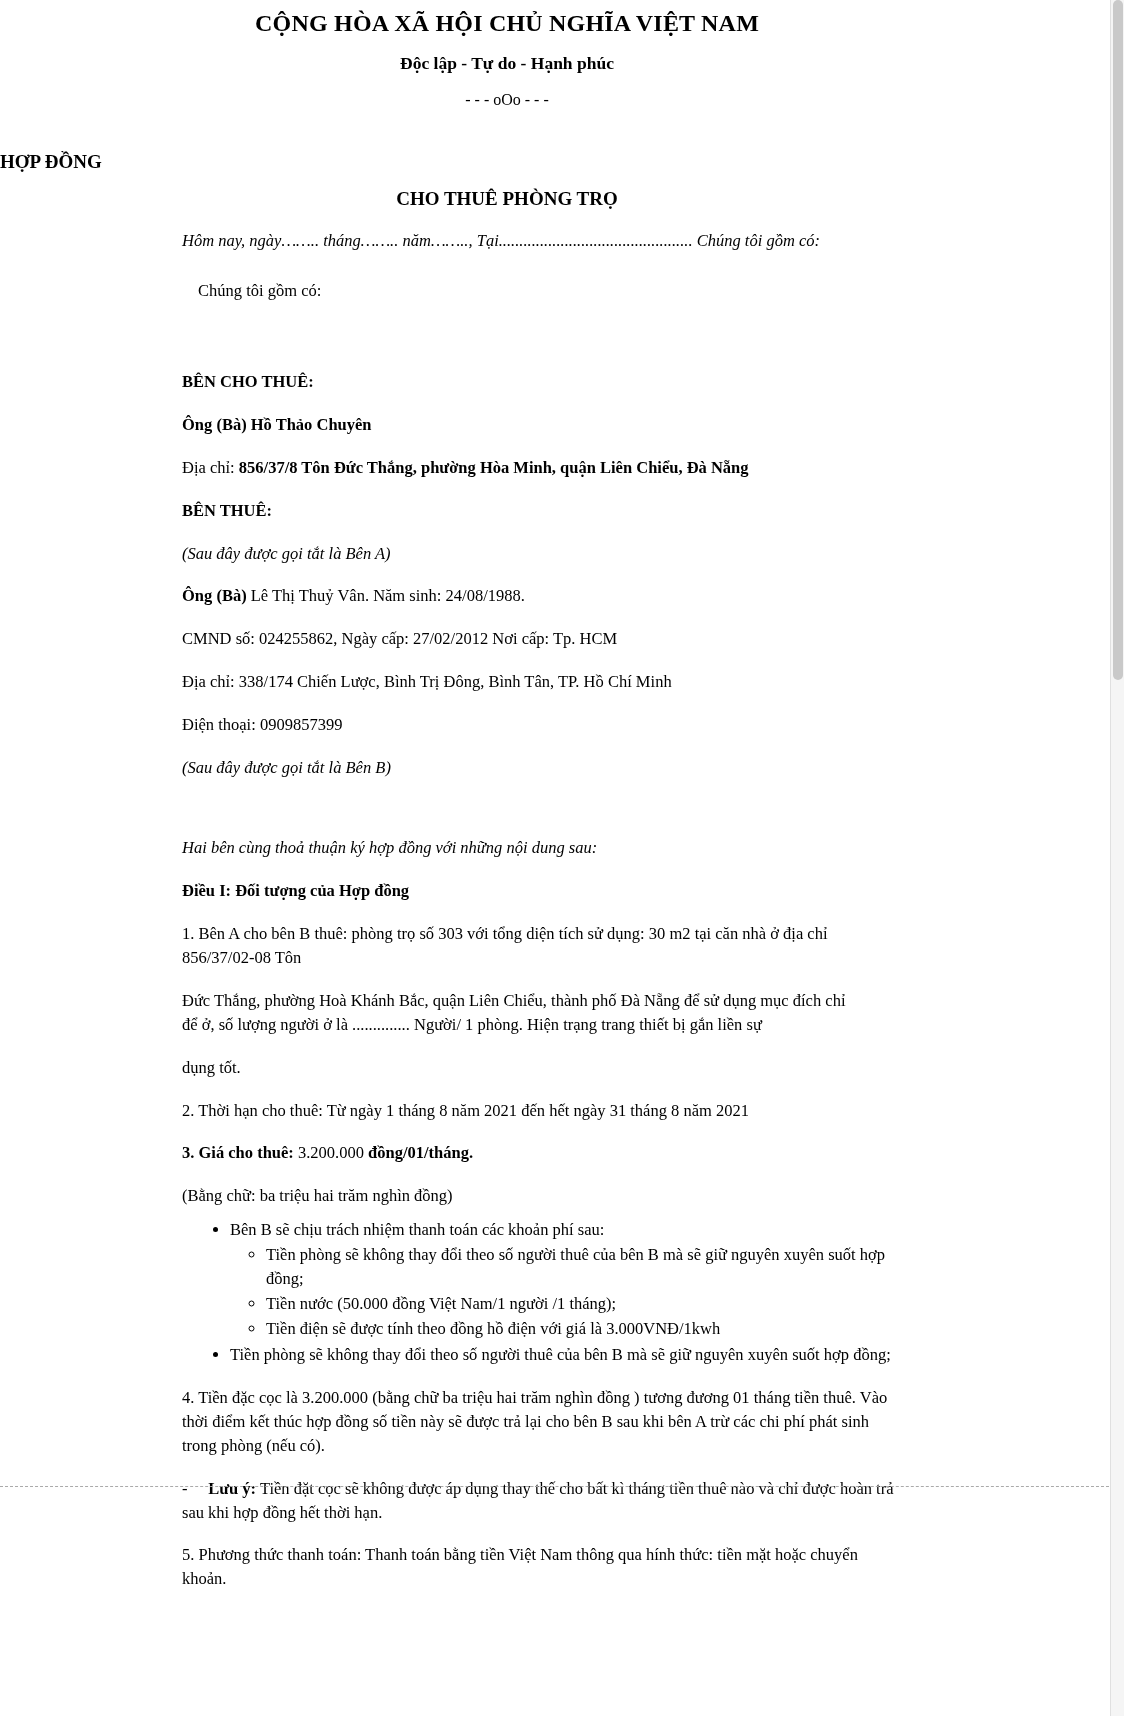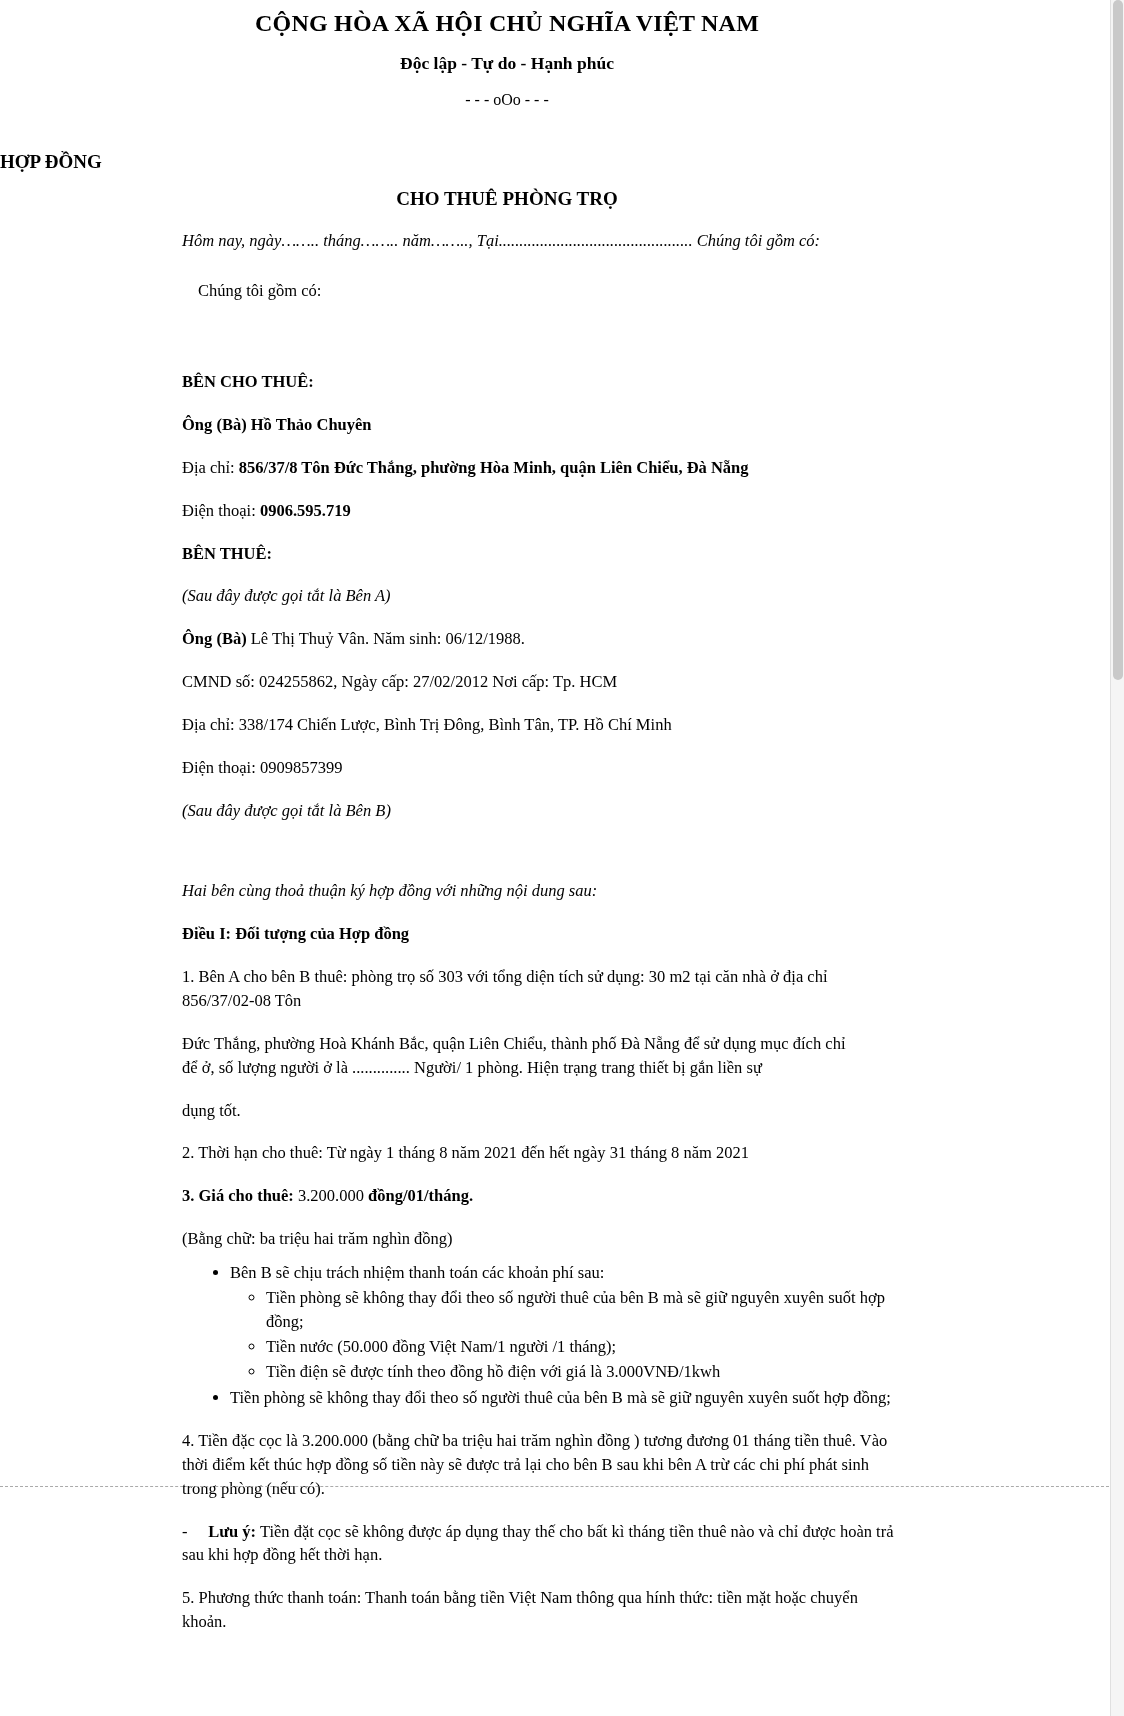--- a/index.html
+++ b/index.html
@@ -132,27 +132,26 @@
       <p class="para italic">Hôm nay, ngày…….. tháng…….. năm…….., Tại............................................... Chúng tôi gồm có:</p>
       <p class="tight" style="padding-top:10px;">Chúng tôi gồm có:</p>
 
       <p class="para bold" style="padding-top:51px;">BÊN CHO THUÊ:</p>
 
       <p class="para"><span class="bold">Ông (Bà)</span> <span class="bold">Hồ Thảo Chuyên</span></p>
 
 
       <p class="para"><span>Địa chỉ:</span> <span class="bold">856/37/8 Tôn Đức Thắng, phường Hòa Minh, quận Liên Chiểu, Đà Nẵng</span></p>
 
-      <p class="para"><span>Điện thoại:</span> <span class="bold">0906.595.719</span></p>
 
       <p class="para bold">BÊN THUÊ:</p>
 
       <p class="para italic">(Sau đây được gọi tắt là Bên A)</p>
 
-      <p class="para"><span class="bold">Ông (Bà)</span> <span>Lê Thị Thuỷ Vân.  Năm sinh: 06/12/1988.</span></p>
+      <p class="para"><span class="bold">Ông (Bà)</span> <span>Lê Thị Thuỷ Vân.  Năm sinh: 24/08/1988.</span></p>
 
       <p class="para">CMND số: 024255862, Ngày cấp: 27/02/2012 Nơi cấp: Tp. HCM</p>
       <p class="para">Địa chỉ: 338/174 Chiến Lược, Bình Trị Đông, Bình Tân, TP. Hồ Chí Minh</p>
       <p class="para">Điện thoại: 0909857399</p>
       <p class="para italic">(Sau đây được gọi tắt là Bên B)</p>
 
       <p class="para italic" style="padding-top:56px;">Hai bên cùng thoả thuận ký hợp đồng với những nội dung sau:</p>
 
       <p class="para bold">Điều I: Đối tượng của Hợp đồng</p>
 

